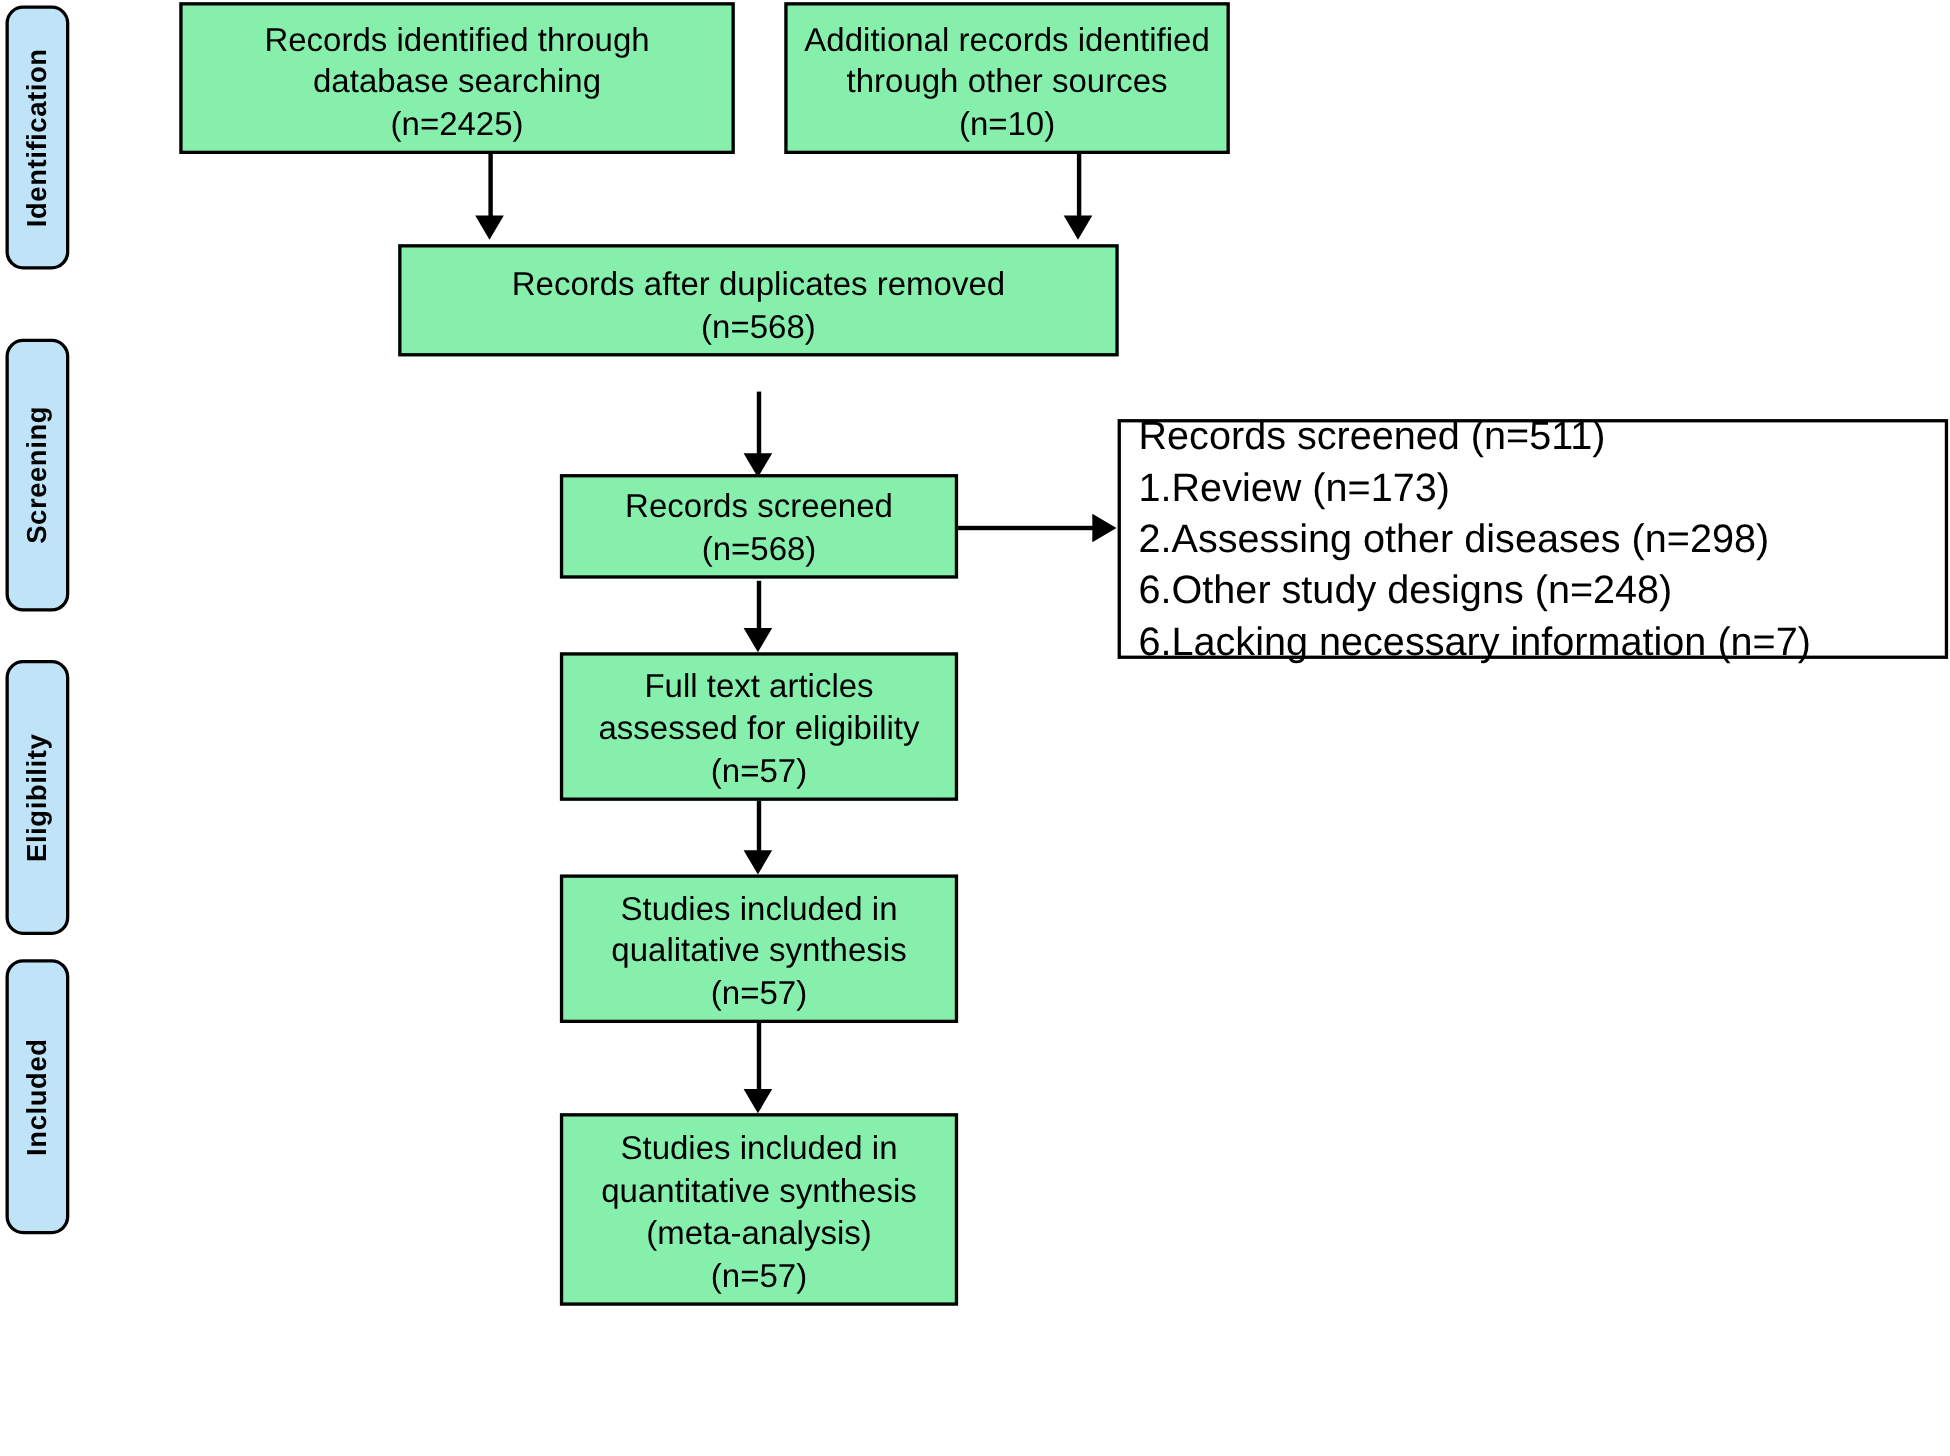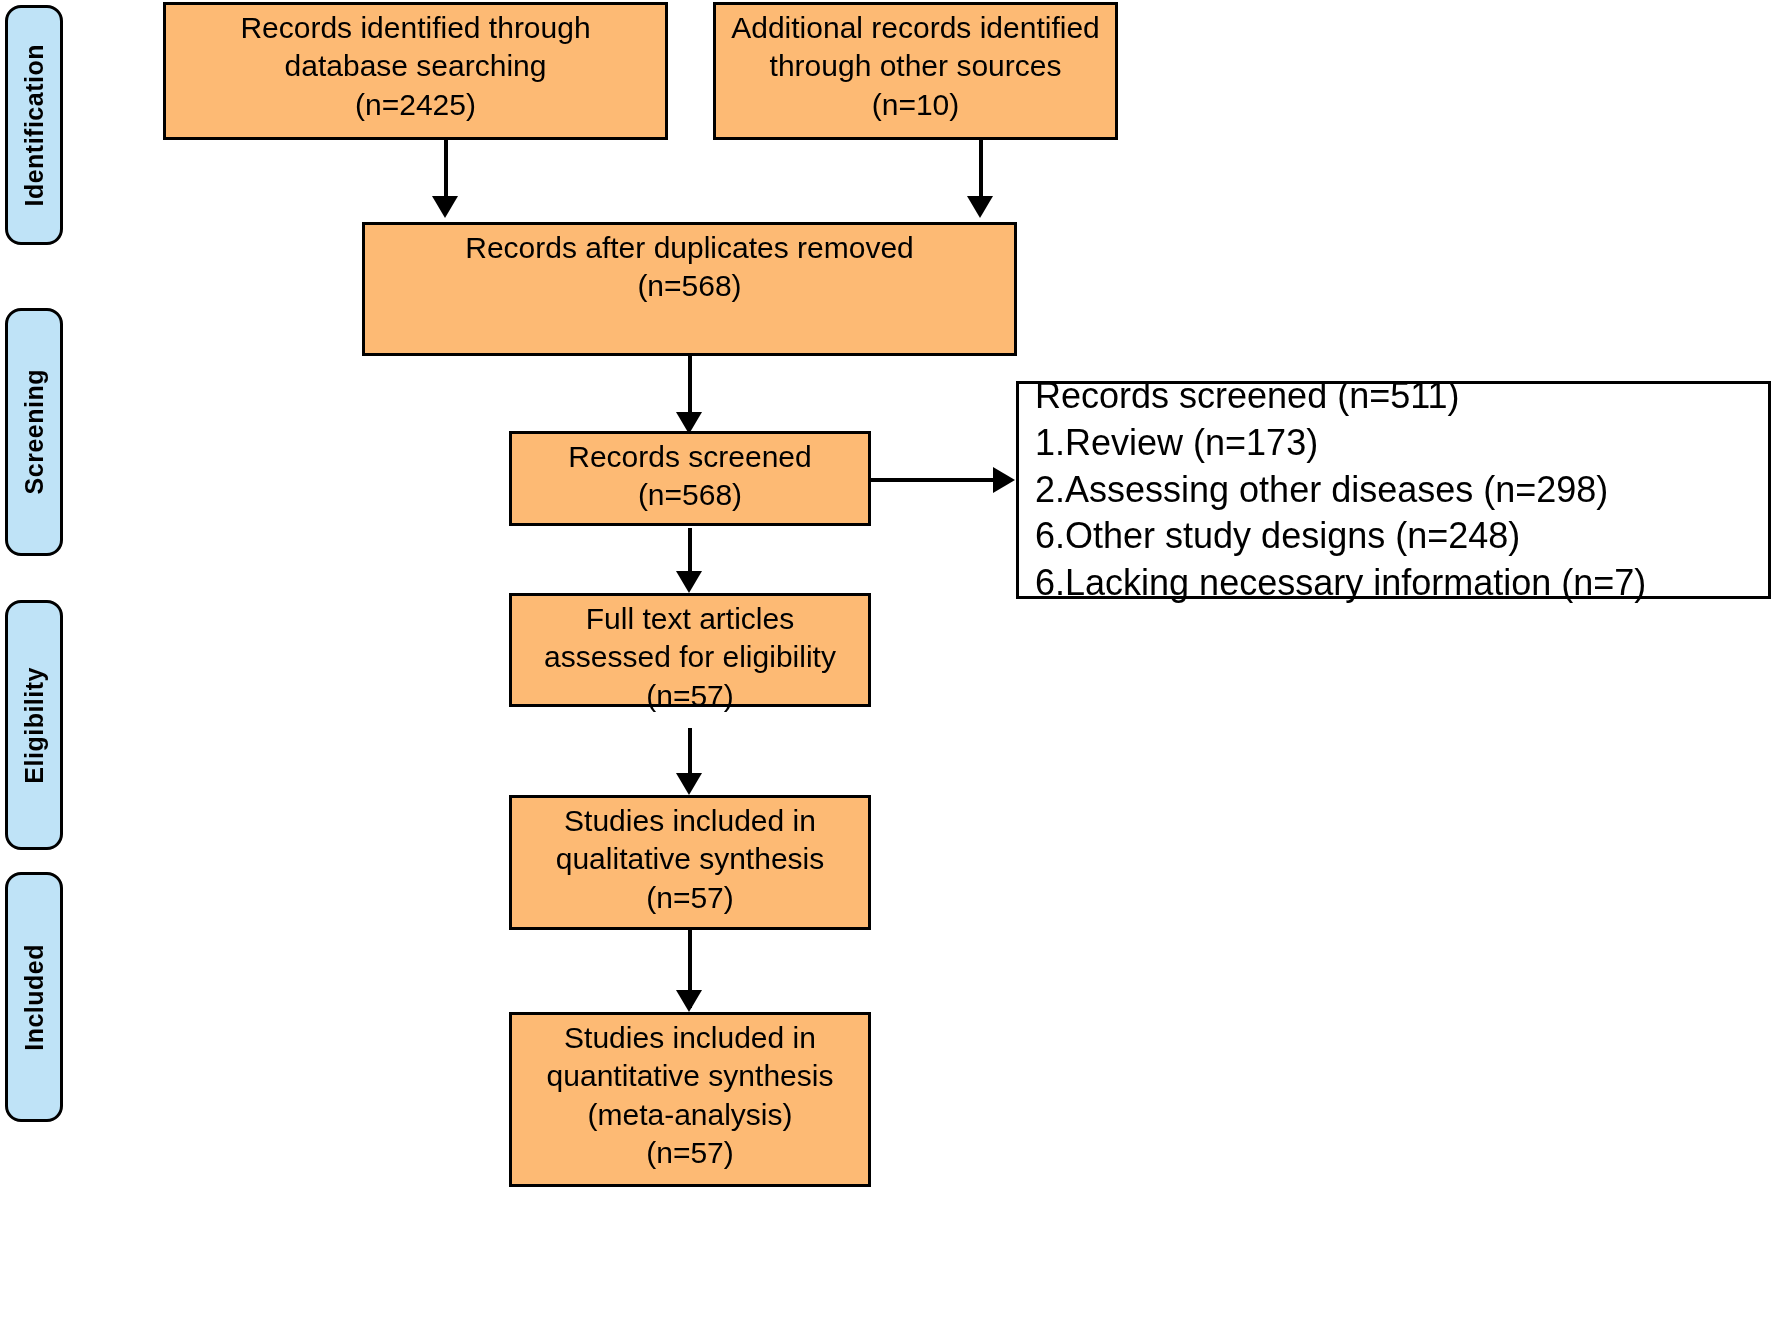--- a/index.html
+++ b/index.html
@@ -38,25 +38,25 @@
     font-size: 25px;
     letter-spacing: 0.5px;
     line-height: 1;
     white-space: nowrap;
     color: #000000;
   }
 
   
   .flow-box {
     position: absolute;
-    background: #fdba74;
+    background: #86efac;
     border: 3px solid #000000;
     box-sizing: border-box;
     display: flex;
-    align-items: flex-start;
+    align-items: flex-end;
     justify-content: center;
     text-align: center;
     padding: 4px 10px;
   }
   .flow-box .box-text {
     font-size: 30px;
     line-height: 1.28;
     white-space: pre-line;
     color: #000000;
   }
@@ -141,21 +141,21 @@
 through other sources
 (n=10)</span>
   </div>
 
   <div class="v-line" style="left:444px; top:140px; width:4px; height:62px;"></div>
   <div class="arrow-down" style="left:432px; top:196px;"></div>
 
   <div class="v-line" style="left:979px; top:140px; width:4px; height:62px;"></div>
   <div class="arrow-down" style="left:967px; top:196px;"></div>
 
-  <div class="flow-box" style="left:362px; top:222px; width:655px; height:134px;">
+  <div class="flow-box" style="left:362px; top:222px; width:655px; height:102px;">
     <span class="box-text">Records after duplicates removed
 (n=568)</span>
   </div>
 
   <div class="v-line" style="left:688px; top:356px; width:4px; height:62px;"></div>
   <div class="arrow-down" style="left:676px; top:412px;"></div>
 
   <div class="flow-box" style="left:509px; top:431px; width:362px; height:95px;">
     <span class="box-text">Records screened
 (n=568)</span>
@@ -168,21 +168,21 @@
     <span class="reason-line">Records screened (n=511)</span>
     <span class="reason-line">1.Review (n=173)</span>
     <span class="reason-line">2.Assessing other diseases (n=298)</span>
     <span class="reason-line">6.Other study designs (n=248)</span>
     <span class="reason-line">6.Lacking necessary information (n=7)</span>
   </div>
 
   <div class="v-line" style="left:688px; top:528px; width:4px; height:50px;"></div>
   <div class="arrow-down" style="left:676px; top:571px;"></div>
 
-  <div class="flow-box" style="left:509px; top:593px; width:362px; height:114px;">
+  <div class="flow-box" style="left:509px; top:593px; width:362px; height:135px;">
     <span class="box-text">Full text articles
 assessed for eligibility
 (n=57)</span>
   </div>
 
   <div class="v-line" style="left:688px; top:728px; width:4px; height:62px;"></div>
   <div class="arrow-down" style="left:676px; top:773px;"></div>
 
   <div class="flow-box" style="left:509px; top:795px; width:362px; height:135px;">
     <span class="box-text">Studies included in

